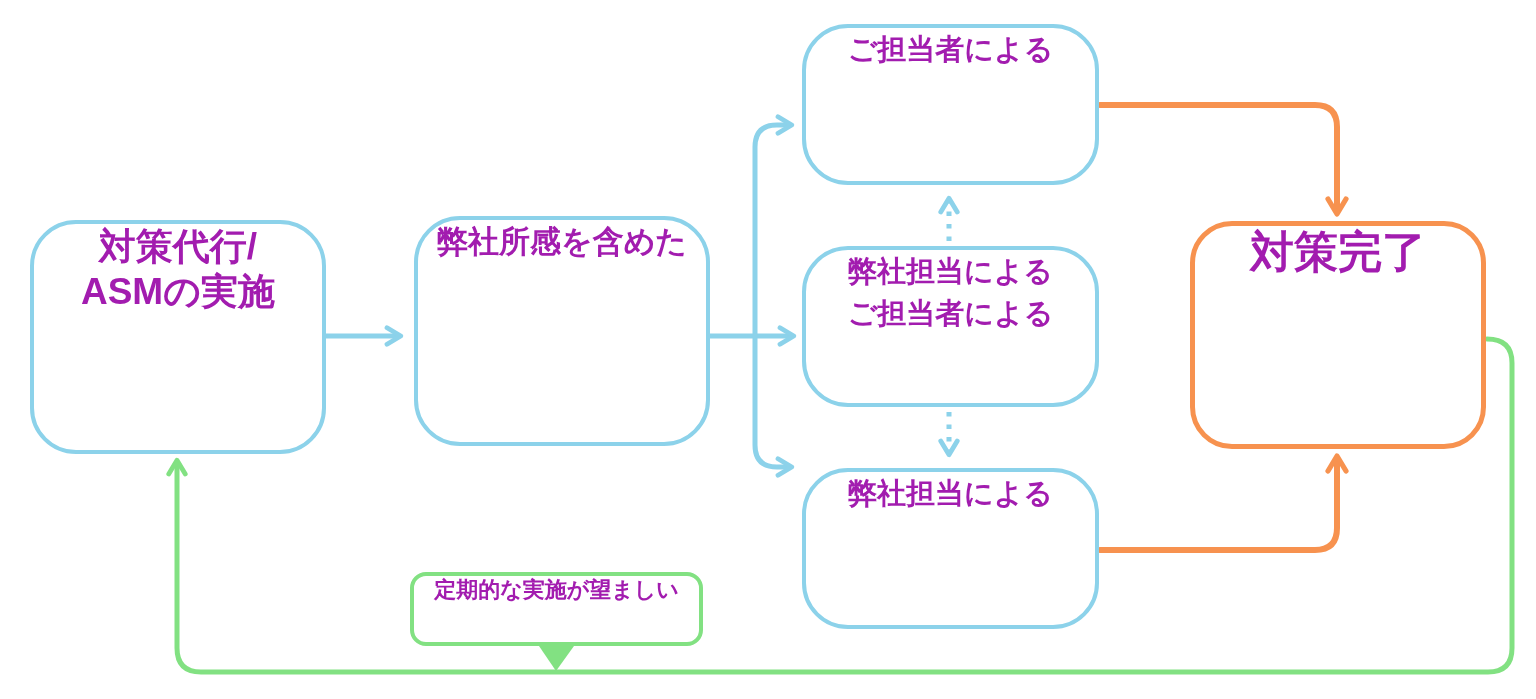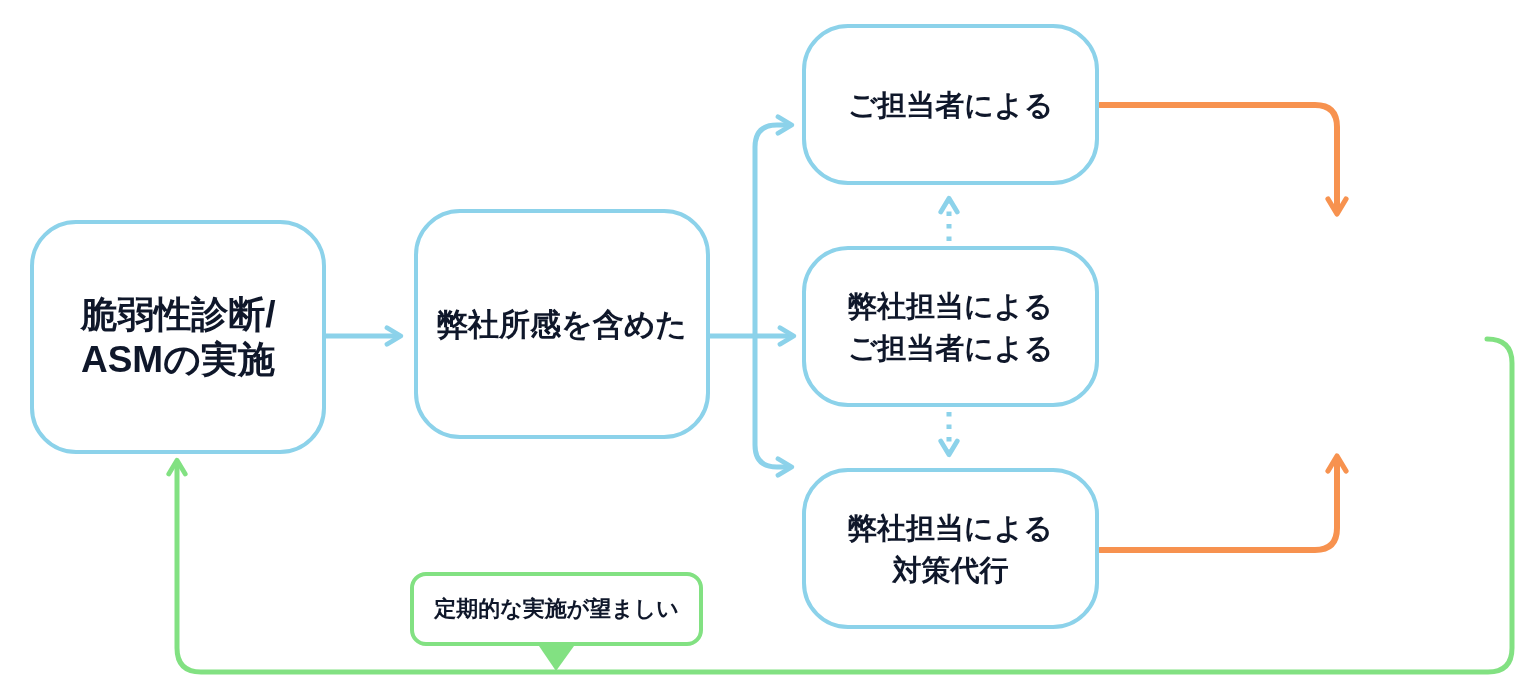--- a/index.html
+++ b/index.html
@@ -19,33 +19,32 @@
     position: absolute;
     left: 0; top: 0;
     width: 1536px; height: 699px;
   }
   .node {
     position: absolute;
     box-sizing: border-box;
     background: #ffffff;
     display: flex;
     flex-direction: column;
-    justify-content: center;
     align-items: center;
     text-align: center;
     font-weight: bold;
-    color: #0f172a;
+    color: #a21caf;
   }
   .node span { display: block; white-space: nowrap; }
   .blue   { border: 4px solid #8cd2ea; border-radius: 46px; }
   .orange { border: 5px solid #f7924f; border-radius: 42px; }
   .green  { border: 4px solid #82e182; border-radius: 16px; }
 
   #node-assessment      { left: 30px;   top: 220px; width: 296px; height: 234px; font-size: 37px; line-height: 45px; }
-  #node-report          { left: 414px;  top: 209px; width: 296px; height: 230px; font-size: 31px; line-height: 43px; }
+  #node-report          { left: 414px;  top: 216px; width: 296px; height: 230px; font-size: 31px; line-height: 43px; }
   #node-customer-action { left: 802px;  top: 24px;  width: 297px; height: 161px; font-size: 29px; line-height: 42px; }
   #node-consulting      { left: 802px;  top: 246px; width: 297px; height: 161px; font-size: 29px; line-height: 42px; }
   #node-remediation     { left: 802px;  top: 468px; width: 297px; height: 161px; font-size: 29px; line-height: 42px; }
   #node-complete        { left: 1190px; top: 221px; width: 296px; height: 228px; font-size: 44px; line-height: 52px; }
   #node-periodic-note   { left: 410px;  top: 572px; width: 293px; height: 74px;  font-size: 22px; line-height: 28px; }
 </style>
 </head>
 <body>
 
 <div id="canvas">
@@ -78,40 +77,42 @@
     <path d="M1100 105 H1315 Q1337 105 1337 127 V211" fill="none" stroke="#f7924f" stroke-width="6" stroke-linecap="round" marker-end="url(#arrow-orange)"></path>
 
     <path d="M1100 550 H1315 Q1337 550 1337 528 V459" fill="none" stroke="#f7924f" stroke-width="6" stroke-linecap="round" marker-end="url(#arrow-orange)"></path>
 
     <path d="M1487 339 Q1512 339 1512 363 V648 Q1512 672 1488 672 H201 Q177 672 177 648 V463" fill="none" stroke="#82e182" stroke-width="5" stroke-linecap="round" marker-end="url(#arrow-green)"></path>
 
     <polygon points="539,646 574,646 556,671" fill="#82e182"></polygon>
   </svg>
 
   <div class="node blue" id="node-assessment">
-    <span>脆弱性診断/</span>
+    <span>対策代行/</span>
     <span>ASMの実施</span>
   </div>
 
   <div class="node blue" id="node-report">
     <span>弊社所感を含めた</span>
   </div>
 
   <div class="node blue" id="node-customer-action">
     <span>ご担当者による</span>
   </div>
 
   <div class="node blue" id="node-consulting">
     <span>弊社担当による</span>
     <span>ご担当者による</span>
   </div>
 
   <div class="node blue" id="node-remediation">
     <span>弊社担当による</span>
-    <span>対策代行</span>
   </div>
 
+  <div class="node orange" id="node-complete">
+    <span>対策完了</span>
+  </div>
 
   <div class="node green" id="node-periodic-note">
     <span>定期的な実施が望ましい</span>
   </div>
 
 </div>
 
 </body></html>

